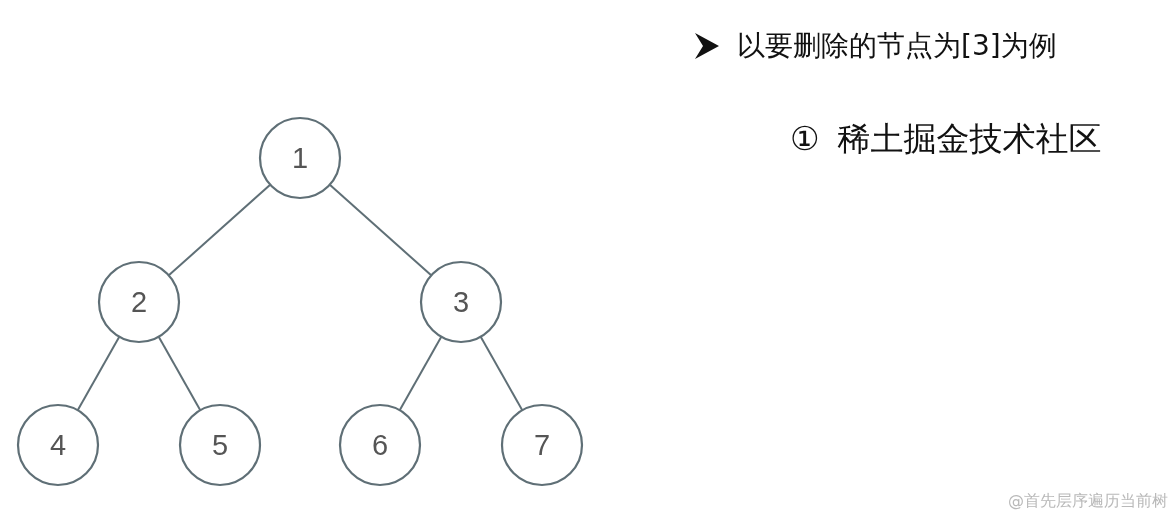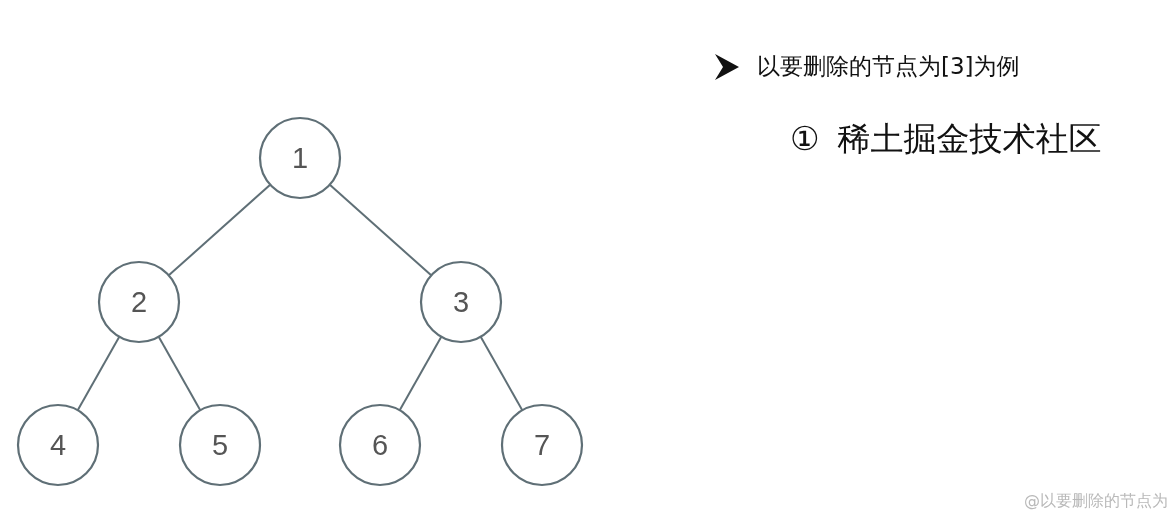--- a/index.html
+++ b/index.html
@@ -2,22 +2,22 @@
 <html><head>
 <meta charset="utf-8">
 <style>
   html, body { margin: 0; padding: 0; background: #ffffff; }
   body { width: 1176px; height: 520px; position: relative; overflow: hidden;
          font-family: "DejaVu Sans", "Liberation Sans", sans-serif; }
   #tree { position: absolute; left: 0; top: 0; width: 620px; height: 520px; }
   .edge { stroke: #5f6f76; stroke-width: 2; }
   .node-circle { fill: #ffffff; stroke: #5f6f76; stroke-width: 2.2; }
   .node-label { font-family: "Liberation Sans", sans-serif; font-size: 29px; fill: #555555; }
-  .heading { position: absolute; left: 714px; top: 27px; display: flex; align-items: center;
-             font-size: 23px; color: #111111; white-space: nowrap; margin-top: 24px; }
+  .heading { position: absolute; left: 694px; top: 27px; display: flex; align-items: center;
+             font-size: 28px; color: #111111; white-space: nowrap; }
   .bullet { display: inline-block; width: 26px; height: 30px; margin-right: 17px; }
   .step { position: absolute; left: 790px; top: 117px; font-size: 33px; color: #111111;
           white-space: nowrap; }
   .step .num { margin-right: 18px; }
   .watermark { position: absolute; right: 8px; bottom: 8px; font-size: 16px;
                color: #b9b9b9; white-space: nowrap; }
 </style>
 </head>
 <body>
 
@@ -66,13 +66,13 @@
   <svg class="bullet" viewBox="0 0 26 30">
     <path d="M1 2 L25 15 L1 28 L9 15 Z" fill="#111111"></path>
   </svg>
   <span>以要删除的节点为[3]为例</span>
 </div>
 
 <div class="step">
   <span class="num">①</span><span>稀土掘金技术社区</span>
 </div>
 
-<div class="watermark">@以要删除的节点为</div>
+<div class="watermark">@首先层序遍历当前树</div>
 
 </body></html>

